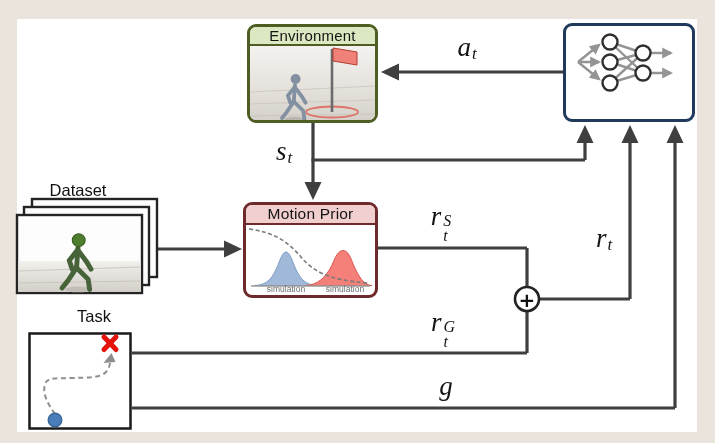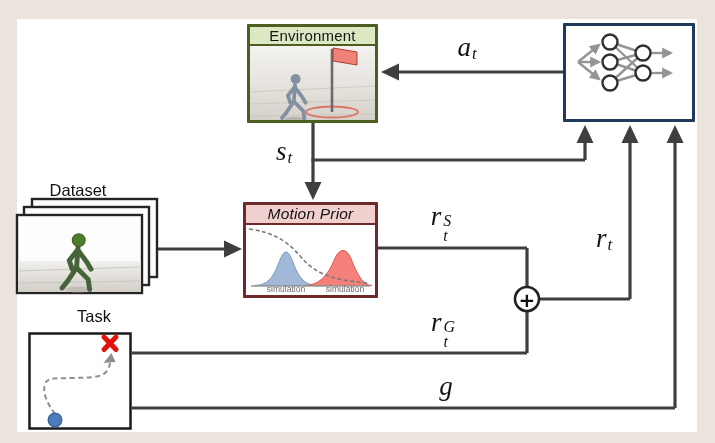--- a/index.html
+++ b/index.html
@@ -2,29 +2,29 @@
 <html><head>
 <meta charset="utf-8">
 <style>
   html,body{margin:0;padding:0;}
   body{font-family:"Liberation Sans",sans-serif;background:#eae4dc;}
   .figure{position:relative;width:715px;height:443px;background:#eae4dc;overflow:hidden;}
   .canvas{position:absolute;left:17px;top:19px;width:680px;height:413px;background:#ffffff;}
   .overlay{position:absolute;left:0;top:0;z-index:1;}
 
   
-  .dbox{position:absolute;z-index:2;box-sizing:border-box;border-radius:1px;background:#fff;overflow:hidden;}
+  .dbox{position:absolute;z-index:2;box-sizing:border-box;border-radius:9px;background:#fff;overflow:hidden;}
   .dbox .hdr{box-sizing:border-box;width:100%;text-align:center;font-size:15px;color:#141414;
              font-family:"Liberation Sans",sans-serif;letter-spacing:.2px;}
   .env-box{left:247px;top:24px;width:131px;height:99px;border:3px solid #4e5d22;}
   .env-box .hdr{height:19px;line-height:17px;background:#dce8c2;border-bottom:2px solid #4e5d22;}
   .policy-box{left:563px;top:23px;width:132px;height:99px;border:3px solid #1f3a5a;}
   .policy-box .hdr{height:19px;line-height:17px;background:#c8dcee;border-bottom:2px solid #1f3a5a;}
   .mp-box{left:243px;top:202px;width:135px;height:96px;border:3px solid #6e2a2a;}
-  .mp-box .hdr{height:20px;line-height:18px;background:#f1cfcf;border-bottom:2px solid #6e2a2a;font-size:15.5px;font-style:italic;}
+  .mp-box .hdr{height:20px;line-height:18px;background:#f1cfcf;border-bottom:2px solid #6e2a2a;font-size:15.5px;}
   .body-svg{display:block;}
 
   
   .plainlabel{position:absolute;z-index:3;transform:translate(-50%,-50%);font-size:16.5px;color:#111;white-space:nowrap;}
   .dist-label{position:absolute;z-index:3;transform:translate(-50%,-50%);font-size:8.5px;color:#6d6d6d;white-space:nowrap;}
 
   
   .mlabel{position:absolute;z-index:3;transform:translate(-50%,-50%);display:flex;align-items:baseline;
           font-family:"Liberation Serif",serif;font-style:italic;color:#141414;white-space:nowrap;}
   .mb{font-size:27px;line-height:1;}

